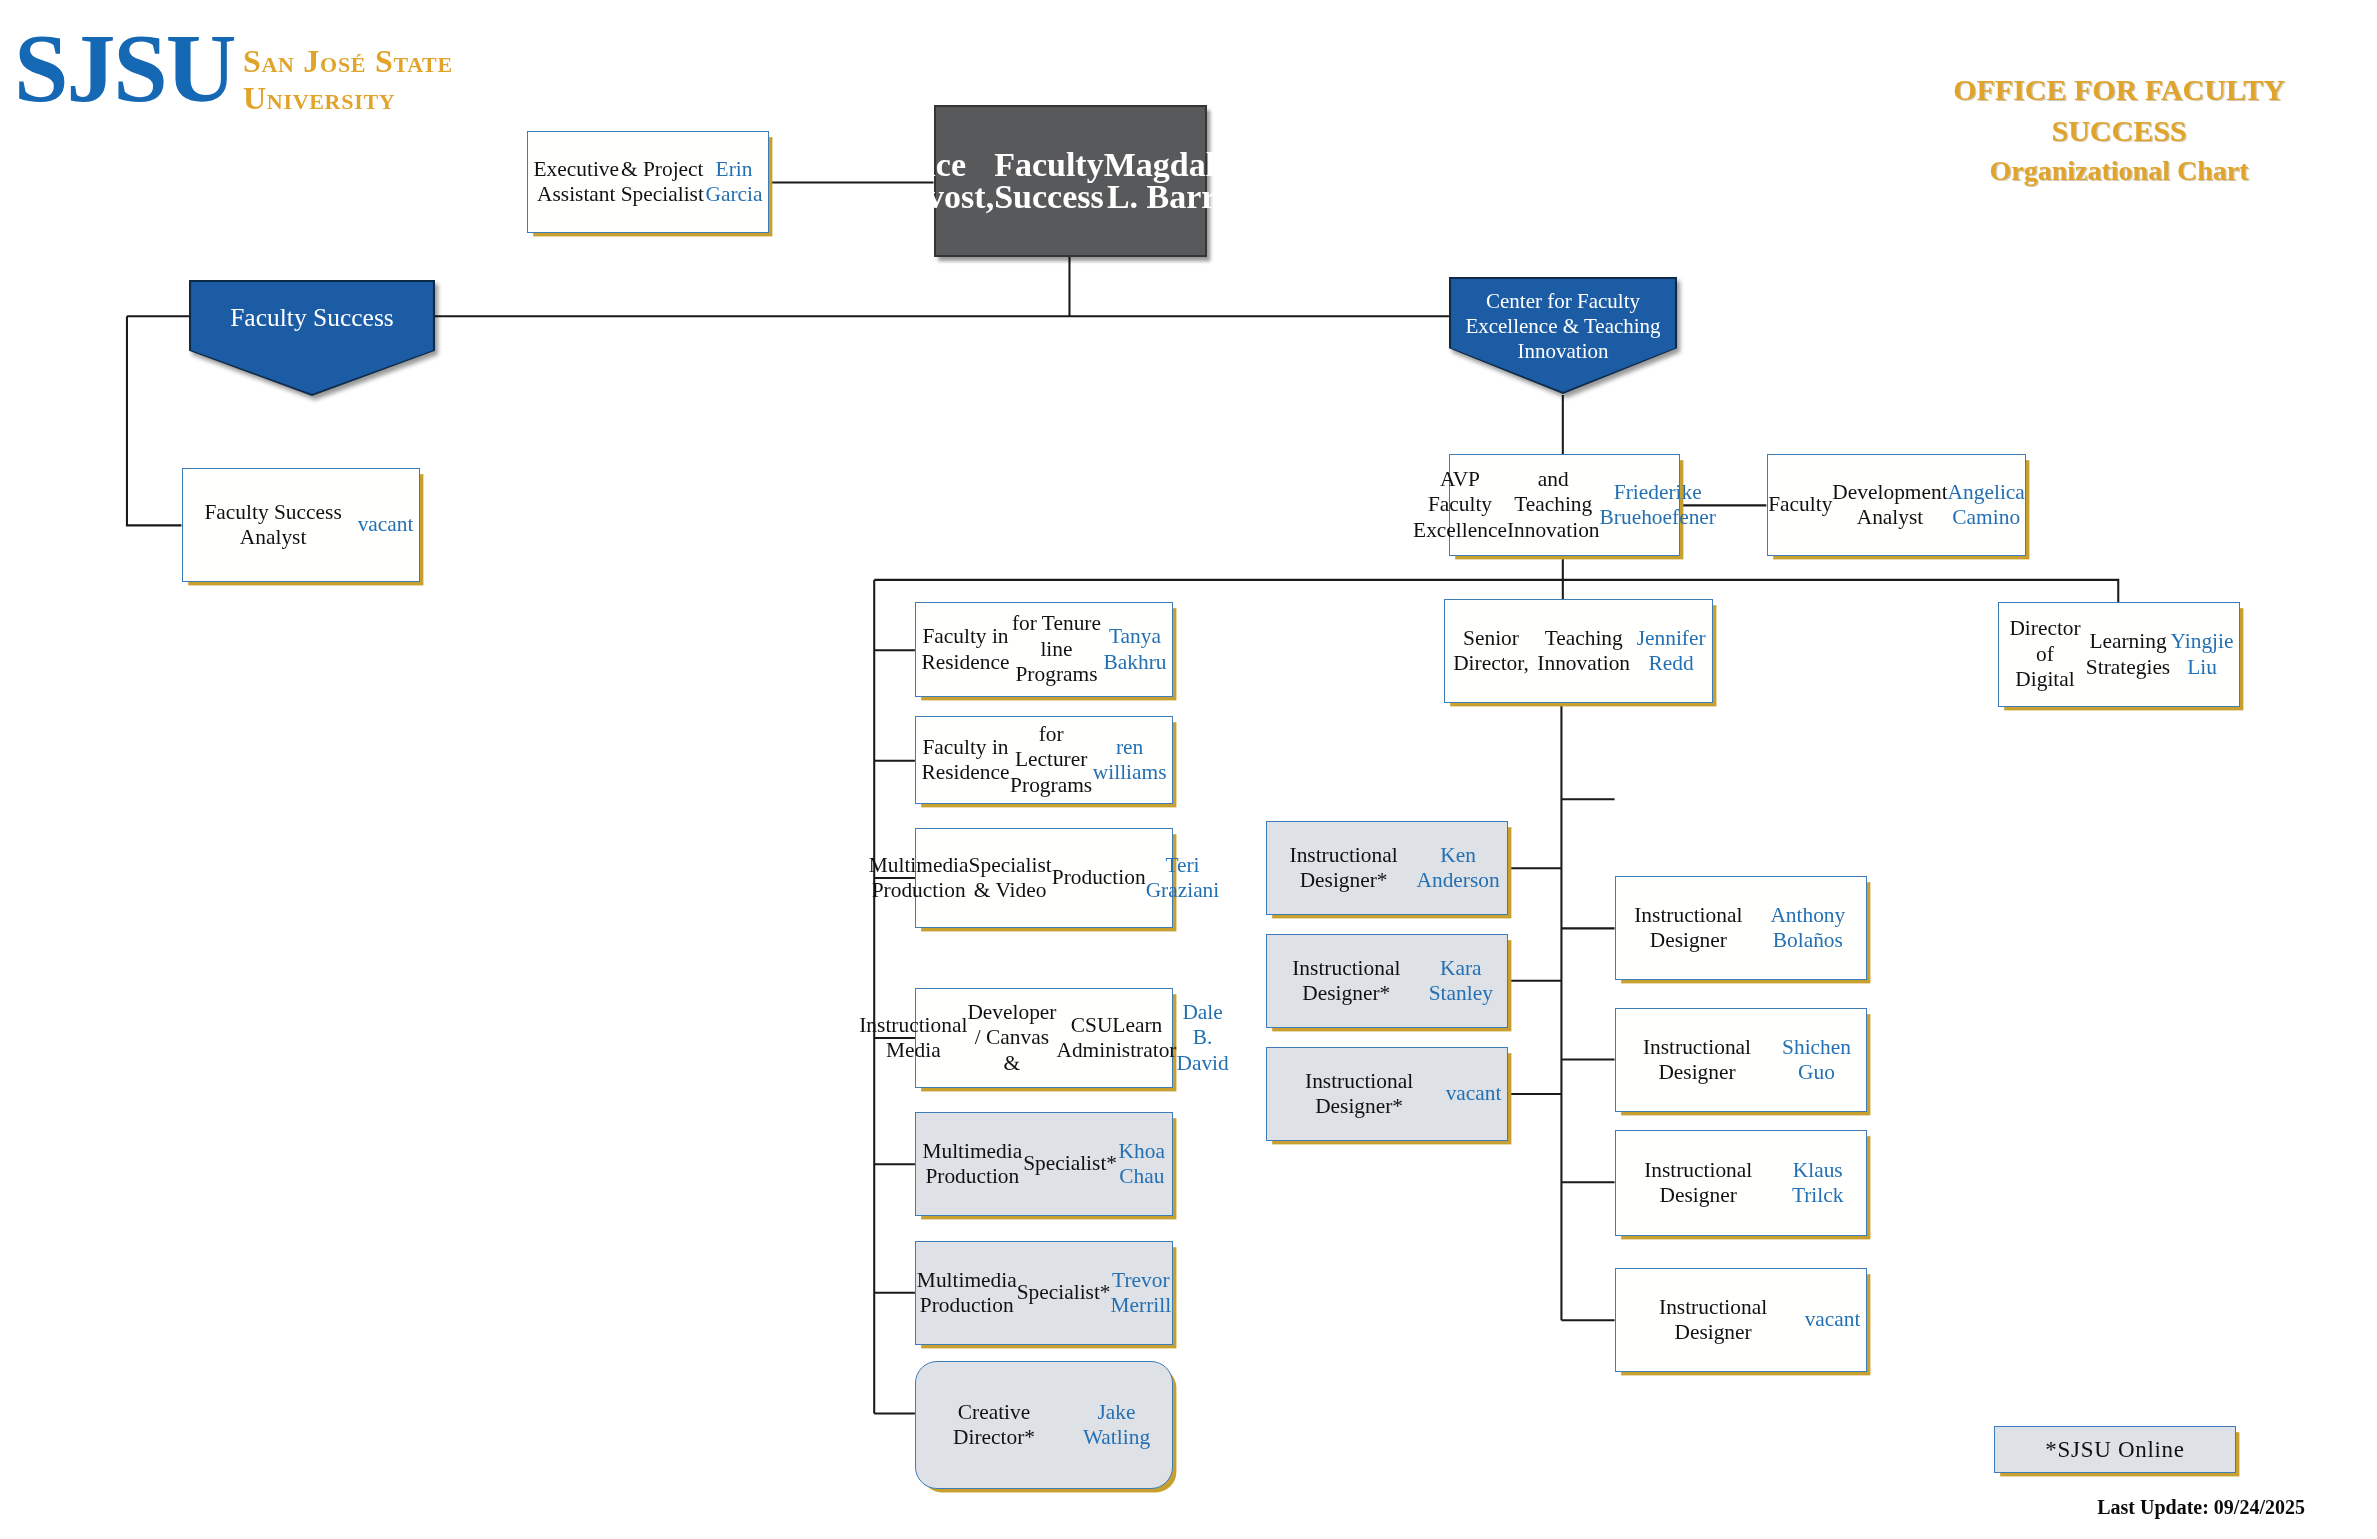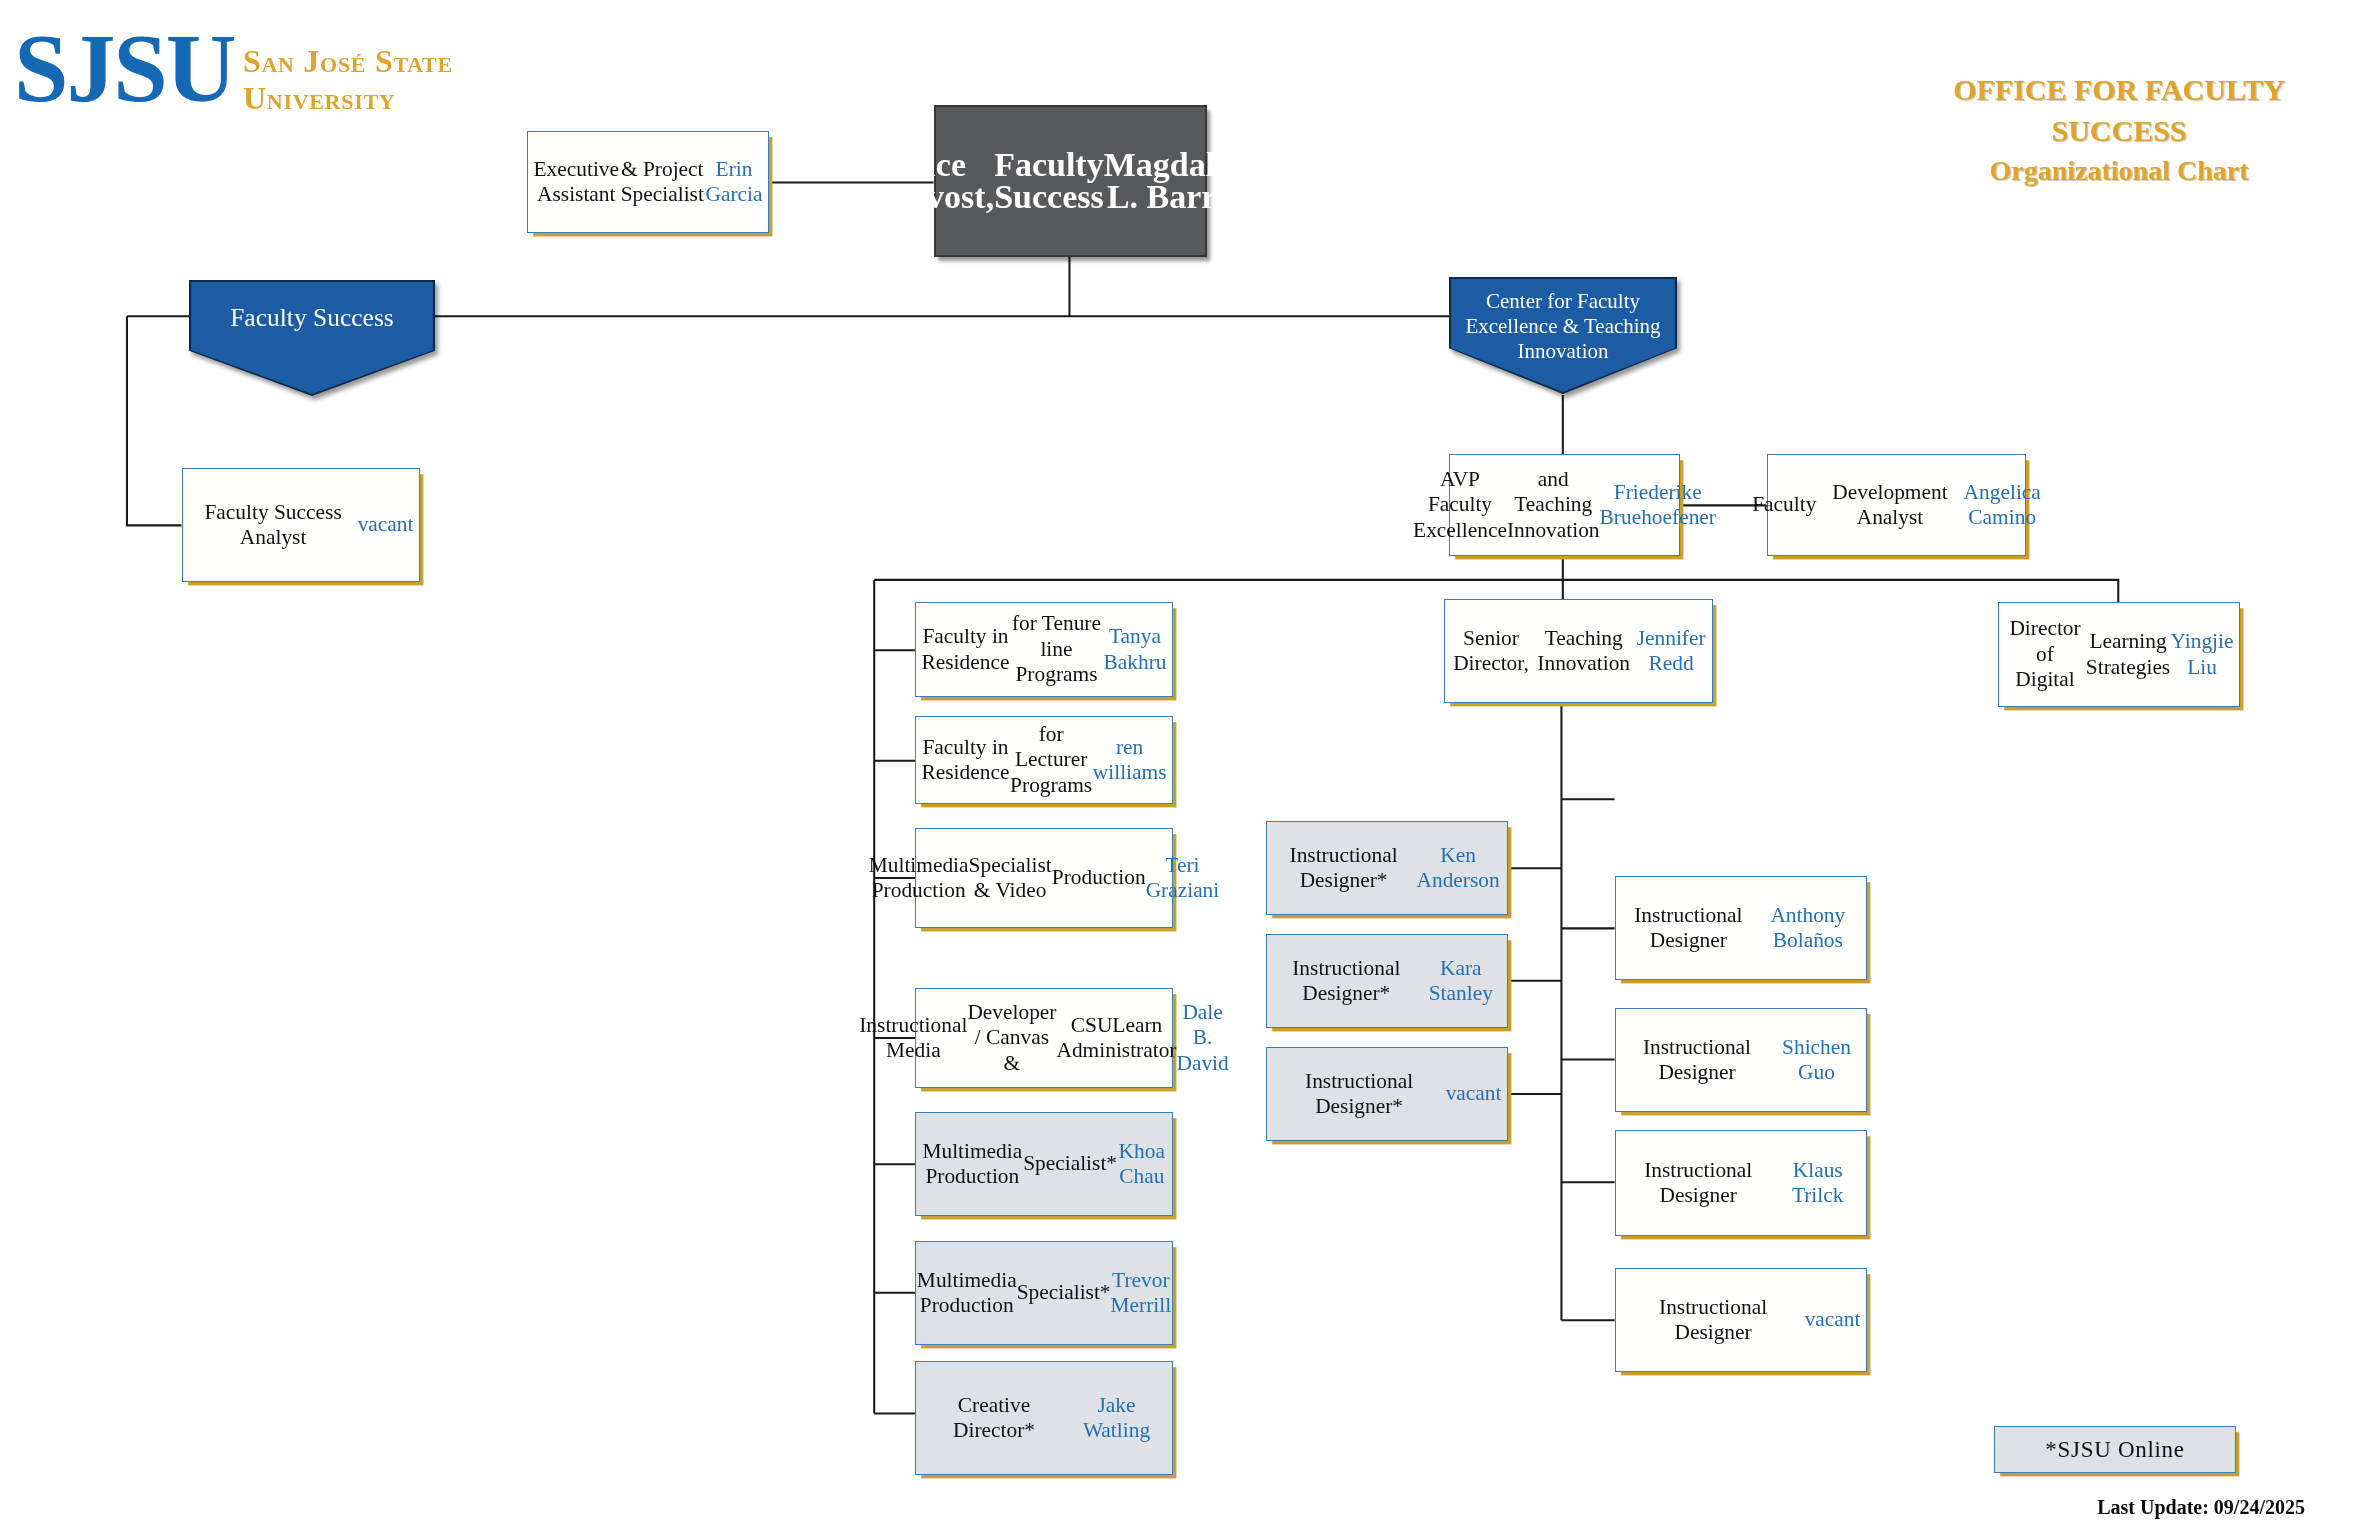--- a/index.html
+++ b/index.html
@@ -145,21 +145,21 @@
     <div>Faculty Success Analyst</div>
     <div class="person">vacant</div>
   </div>
 
   <div class="node white" style="left:1449px;top:454px;width:231px;height:102px;">
     <div>AVP Faculty Excellence</div>
     <div>and Teaching Innovation</div>
     <div class="person">Friederike Bruehoefener</div>
   </div>
 
-  <div class="node white" style="left:1767px;top:454px;width:259px;height:102px;gap:16px;">
+  <div class="node white" style="left:1767px;top:454px;width:259px;height:102px;">
     <div>Faculty</div>
     <div>Development Analyst</div>
     <div class="person">Angelica Camino</div>
   </div>
 
   <div class="node white" style="left:1444px;top:599px;width:269px;height:104px;">
     <div>Senior Director,</div>
     <div>Teaching Innovation</div>
     <div class="person">Jennifer Redd</div>
   </div>
@@ -201,21 +201,21 @@
     <div>Specialist*</div>
     <div class="person">Khoa Chau</div>
   </div>
 
   <div class="node gray" style="left:915px;top:1241px;width:258px;height:104px;">
     <div>Multimedia Production</div>
     <div>Specialist*</div>
     <div class="person">Trevor Merrill</div>
   </div>
 
-  <div class="node gray" style="left:915px;top:1361px;width:258px;height:114px;">
+  <div class="node gray" style="left:915px;top:1361px;width:258px;height:128px;border-radius:22px;">
     <div>Creative Director*</div>
     <div class="person">Jake Watling</div>
   </div>
 
   <div class="node gray" style="left:1266px;top:821px;width:242px;height:94px;">
     <div>Instructional Designer*</div>
     <div class="person">Ken Anderson</div>
   </div>
 
   <div class="node gray" style="left:1266px;top:934px;width:242px;height:94px;">

